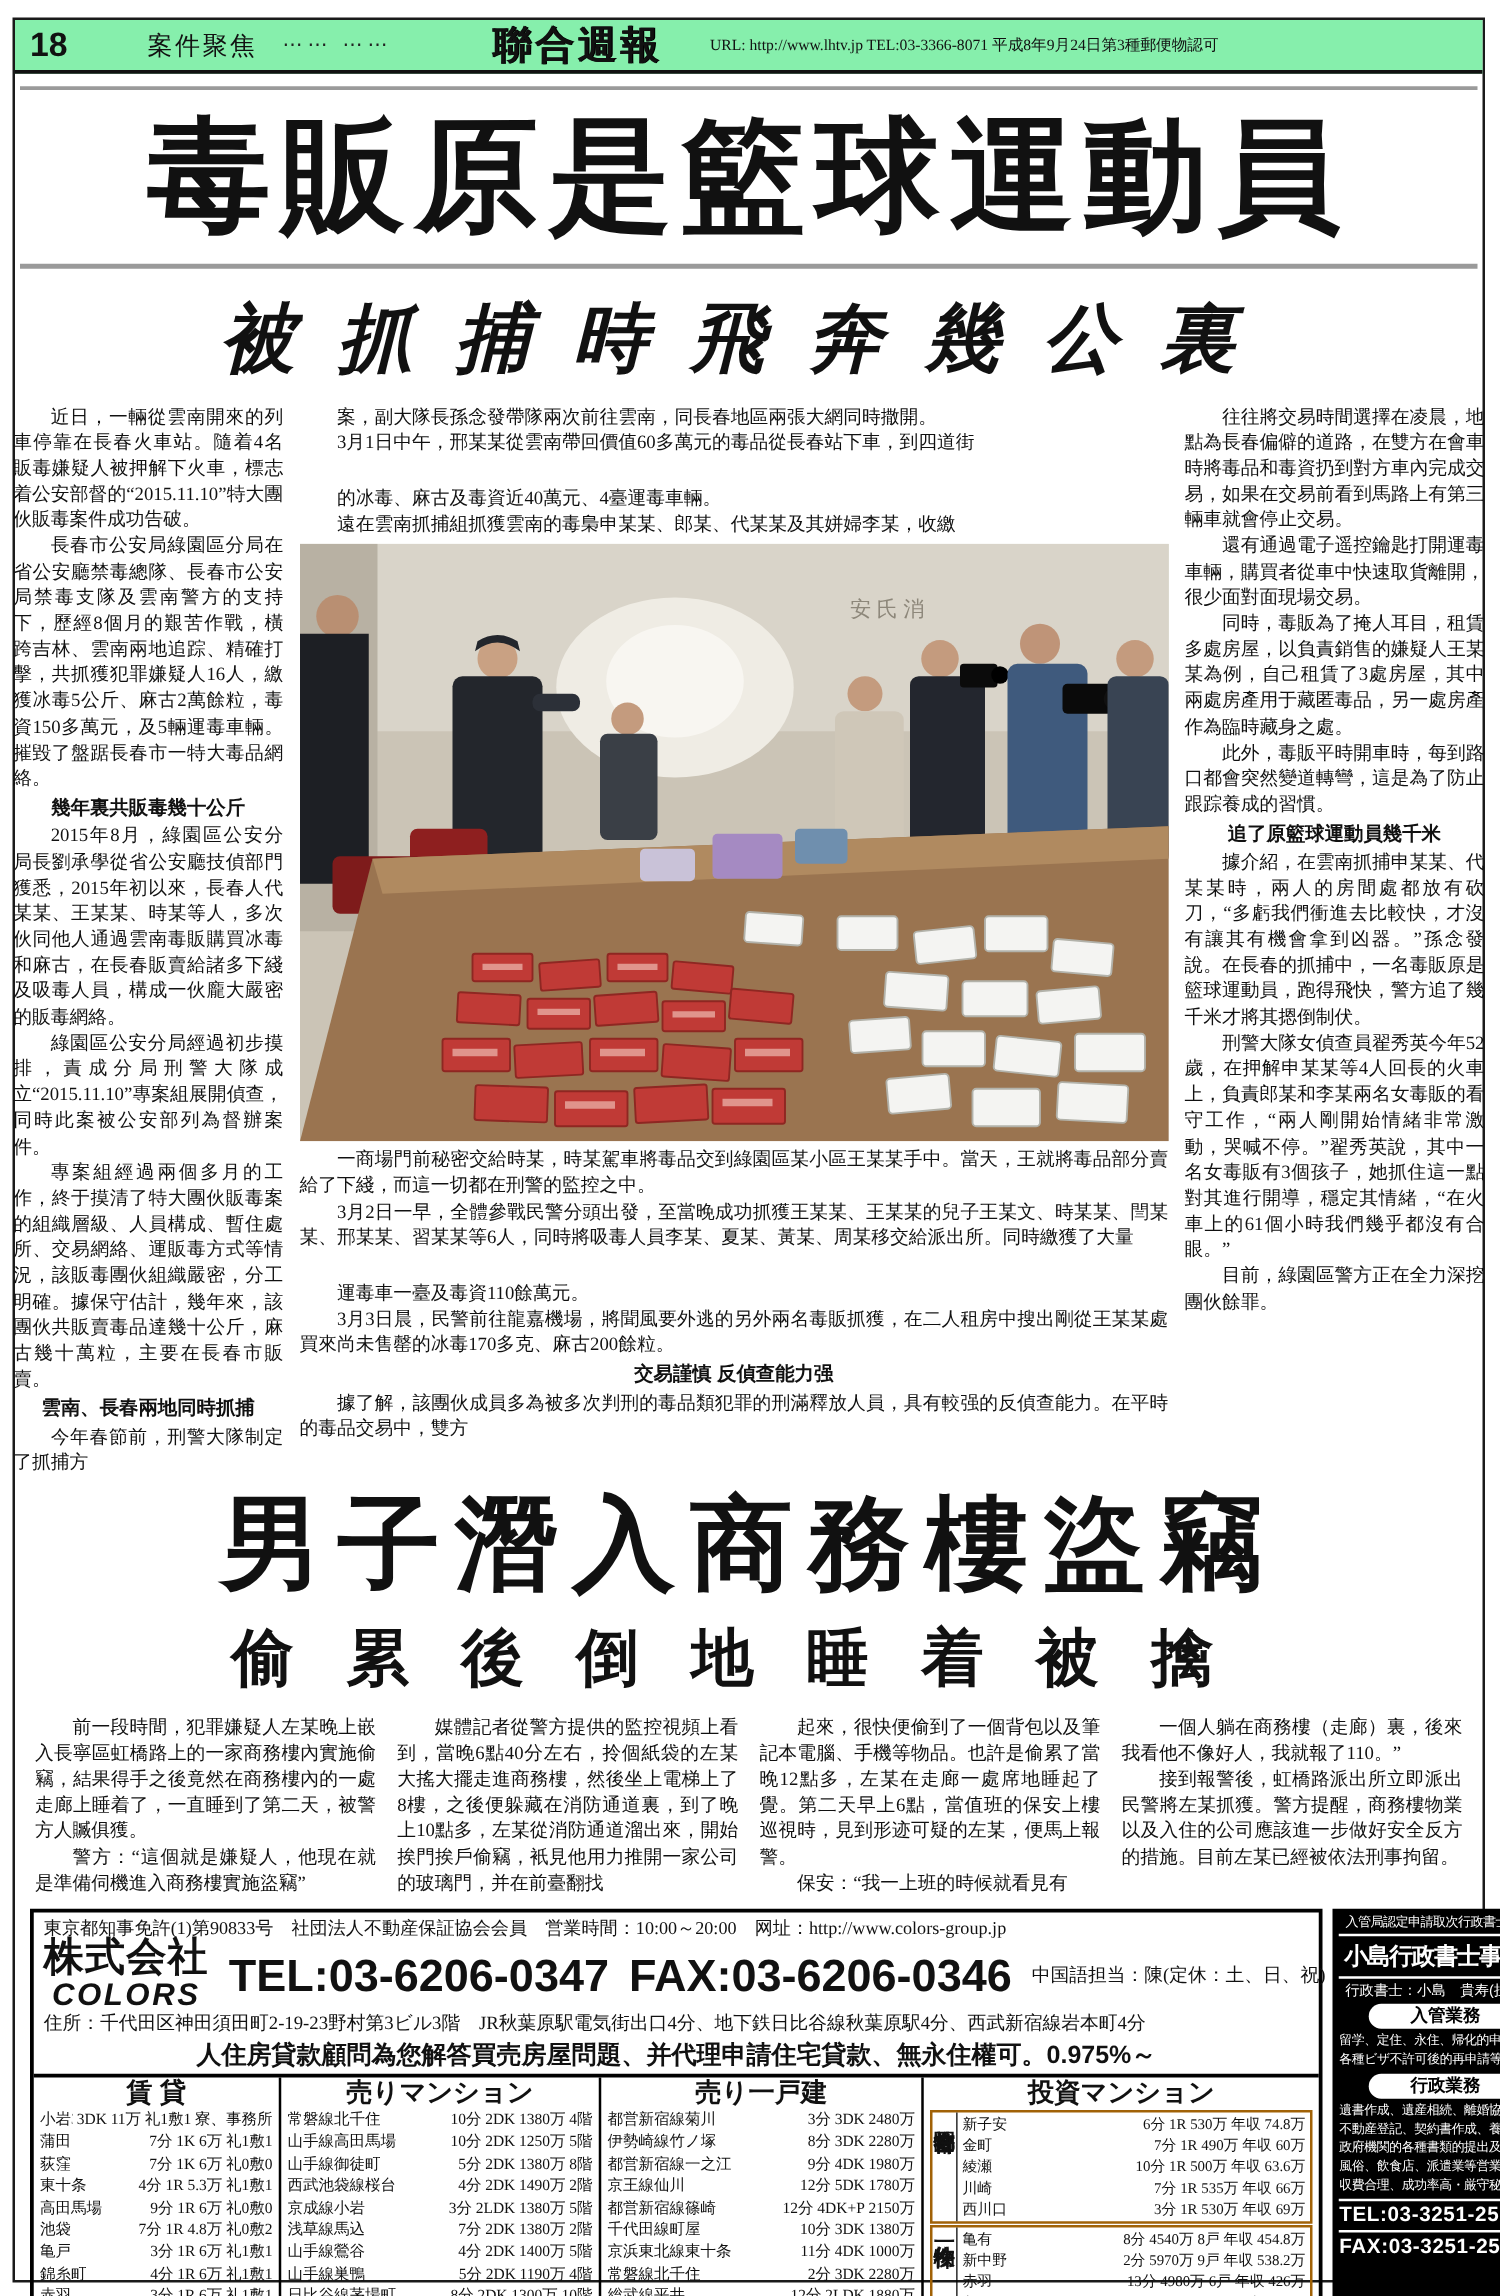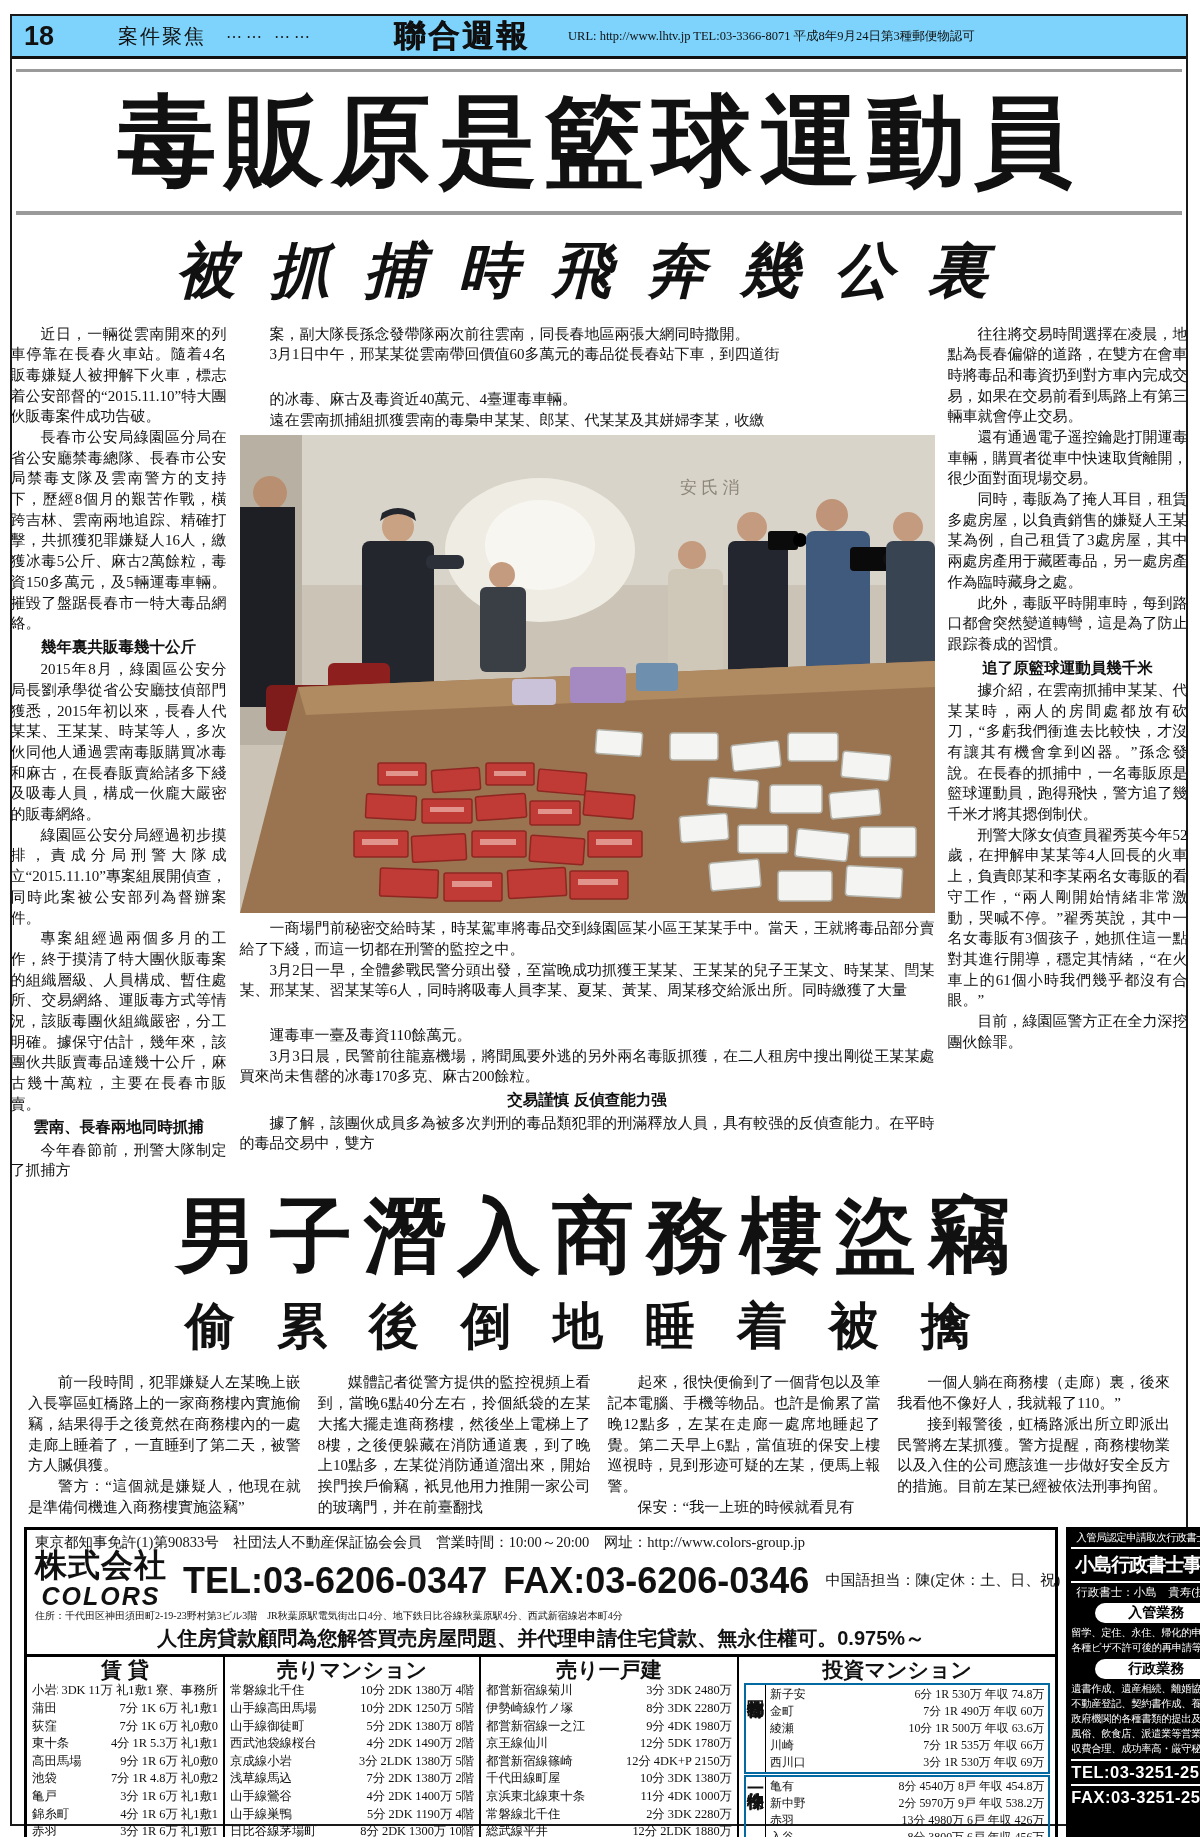--- a/index.html
+++ b/index.html
@@ -1,21 +1,21 @@
 <!DOCTYPE html>
 <html><head>
 <meta charset="utf-8">
 <style>
   html,body{margin:0;padding:0;background:#f2f1ef;}
   .page{position:relative;width:1200px;height:1837px;background:#fff;margin:0 auto;
         font-family:"Liberation Serif","DejaVu Serif",serif;color:#111;overflow:hidden;}
   .sheet{position:absolute;left:10px;top:14px;width:1178px;height:1812px;
          border:2px solid #1a1a1a;background:#fff;box-sizing:border-box;display:flex;flex-direction:column;}
   
-  .band{height:40px;background:#7dd3fc;border-bottom:3px solid #111;display:flex;align-items:center;
+  .band{height:40px;background:#86efac;border-bottom:3px solid #111;display:flex;align-items:center;
         padding:0 12px;gap:20px;flex:0 0 auto;}
   .pageno{font-size:27px;font-weight:900;font-family:"Liberation Sans","DejaVu Sans",sans-serif;}
   .section{font-size:20px;letter-spacing:2px;margin-left:44px;}
   .dots{font-size:16px;letter-spacing:4px;color:#222;}
   .masthead{font-size:31px;font-weight:900;font-family:"DejaVu Sans","Liberation Sans",sans-serif;
             letter-spacing:3px;margin-left:60px;text-shadow:1px 0 #000;}
   .bandinfo{font-size:12.5px;margin-left:18px;white-space:nowrap;}
   
   .hl1{border-top:3px solid #9a9a9a;border-bottom:4px solid #9a9a9a;margin:10px 4px 0 4px;
        text-align:center;font-family:"DejaVu Sans","Liberation Sans",sans-serif;font-weight:900;
@@ -43,34 +43,34 @@
   
   .ads{display:flex;gap:8px;padding:8px 12px 6px 12px;flex:1 1 auto;}
   .colors{flex:1;border:3px solid #000;display:flex;flex-direction:column;box-sizing:border-box;}
   .c-reg{font-size:14.5px;padding:3px 8px 0 8px;white-space:nowrap;}
   .c-contact{display:flex;align-items:center;gap:16px;padding:0 8px;}
   .c-logo{text-align:center;line-height:1;flex:0 0 auto;}
   .c-logo .l1{font-size:32px;font-weight:900;font-family:Liberation Mono, monospace;letter-spacing:1px;text-align:center;}
   .c-logo .l2{font-size:25px;font-weight:900;font-style:italic;font-family:"Liberation Sans","DejaVu Sans",sans-serif;letter-spacing:2px;}
   .c-tel{font-size:36px;font-weight:900;font-family:"Liberation Sans","DejaVu Sans",sans-serif;white-space:nowrap;}
   .c-cn{font-size:15px;white-space:nowrap;}
-  .c-addr{font-size:10px;padding:0 8px;white-space:nowrap;font-family:Liberation Serif, serif;}
+  .c-addr{font-size:15px;padding:0 8px;white-space:nowrap;font-family:Liberation Serif, serif;}
   .c-slogan{font-size:20px;font-weight:900;text-align:center;
             font-family:"Liberation Sans","DejaVu Sans",sans-serif;padding:2px 0;}
   .c-list{display:flex;border-top:3px solid #000;flex:1;}
   .sec{padding:1px 5px;box-sizing:border-box;}
   .sec+.sec{border-left:2px solid #000;}
   .s1{width:196px;} .s2{width:256px;} .s3{width:258px;} .s4{flex:1;}
   .sec-title{font-size:21px;font-weight:900;text-align:center;line-height:1.15;
              font-family:"Liberation Sans","DejaVu Sans",sans-serif;}
   .sec .row{display:flex;justify-content:space-between;gap:3px;font-size:12.4px;line-height:1.42;
             white-space:nowrap;overflow:hidden;}
   .sec .row .c{text-align:right;}
   .sec .row .c0{text-align:left;flex:1 1 auto;overflow:hidden;}
-  .inv-group{display:flex;border:2px solid #0369a1;margin:1px 0;}
+  .inv-group{display:flex;border:2px solid #a16207;margin:1px 0;}
   .inv-label{writing-mode:vertical-rl;text-orientation:upright;font-weight:900;font-size:17px;
              font-family:"Liberation Sans","DejaVu Sans",sans-serif;padding:2px 1px;line-height:1;
              display:flex;align-items:center;border-right:1px solid #000;}
   .inv-rows{flex:1;padding:1px 4px;}
   .inv-rows .row{font-size:11.9px;}
   .kojima{width:180px;flex:0 0 auto;background:#000;color:#fff;box-sizing:border-box;
           padding:4px 5px;display:flex;flex-direction:column;gap:2px;
           font-family:"Liberation Sans","DejaVu Sans",sans-serif;}
   .k-top{font-size:10.5px;text-align:center;white-space:nowrap;letter-spacing:-0.5px;}
   .k-title{font-size:19px;font-weight:900;text-align:center;border-top:2px solid #fff;

